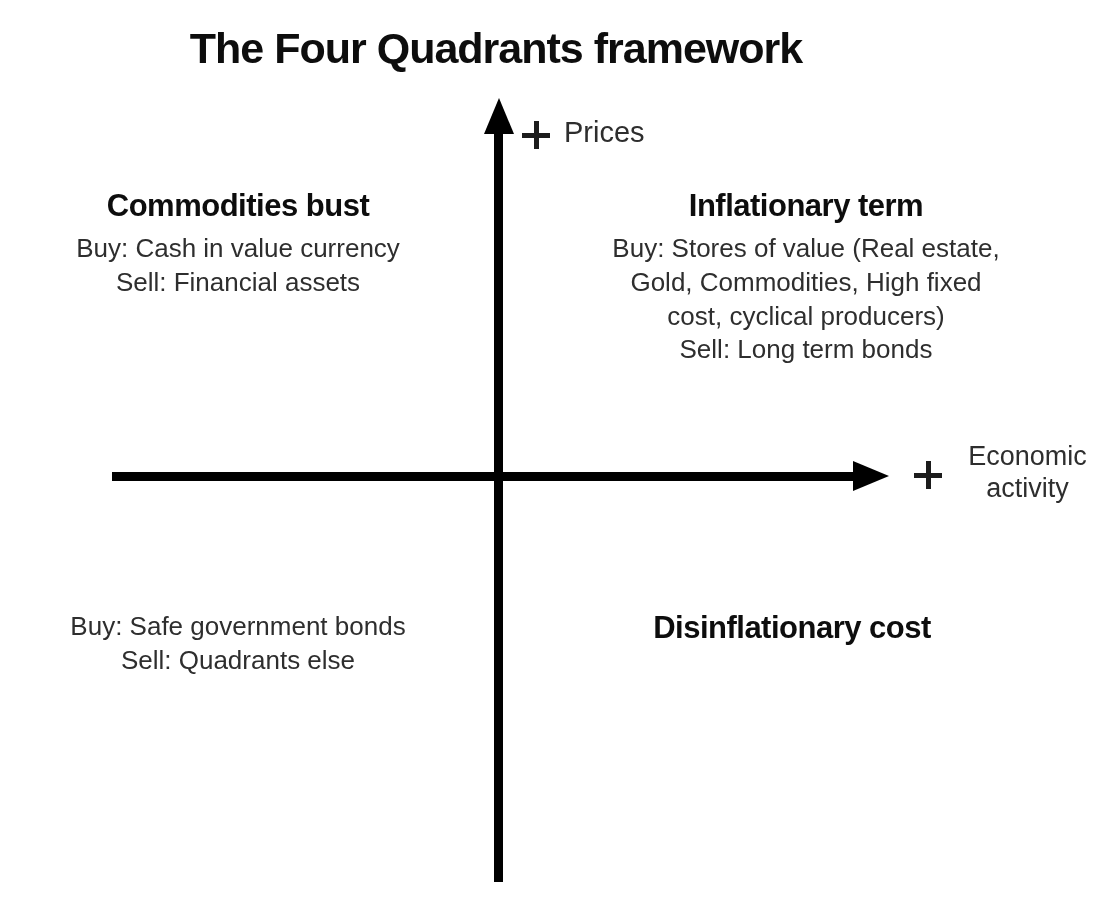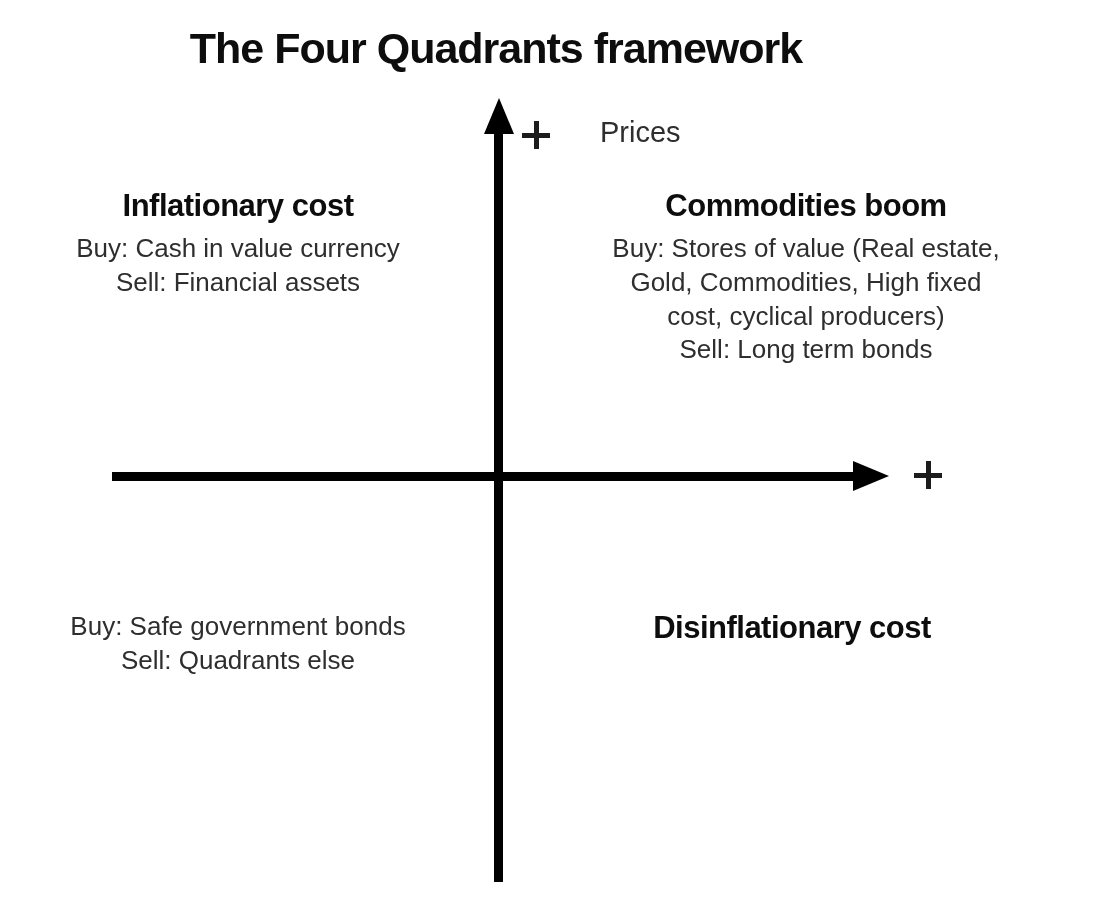--- a/index.html
+++ b/index.html
@@ -94,21 +94,20 @@
   .plus-y { left: 522px; top: 121px; }
   .plus-x { left: 914px; top: 461px; }
 
   
   .y-axis-label {
     position: absolute;
     left: 564px;
     top: 116px;
     font-size: 29px;
     color: #2e2e2e;
-    margin-left: 36px;
   }
   .x-axis-label {
     position: absolute;
     left: 955px;
     top: 440px;
     width: 145px;
     text-align: center;
     font-size: 27px;
     line-height: 1.2;
     color: #2e2e2e;
@@ -147,29 +146,31 @@
 
   <div class="y-axis-line"></div>
   <div class="y-axis-arrowhead"></div>
   <div class="x-axis-line"></div>
   <div class="x-axis-arrowhead"></div>
 
   <div class="plus plus-y"></div>
   <div class="y-axis-label">Prices</div>
 
   <div class="plus plus-x"></div>
+  <div class="x-axis-label">Economic
+activity</div>
 
   <div class="quadrant q-top-left">
-    <div class="quadrant-heading">Inflationary cost</div>
+    <div class="quadrant-heading">Commodities bust</div>
     <div class="quadrant-body">Buy: Cash in value currency
 Sell: Financial assets</div>
   </div>
 
   <div class="quadrant q-top-right">
-    <div class="quadrant-heading">Commodities boom</div>
+    <div class="quadrant-heading">Inflationary term</div>
     <div class="quadrant-body">Buy: Stores of value (Real estate,
 Gold, Commodities, High fixed
 cost, cyclical producers)
 Sell: Long term bonds</div>
   </div>
 
   <div class="quadrant q-bottom-left">
     <div class="quadrant-body">Buy: Safe government bonds
 Sell: Quadrants else</div>
   </div>

